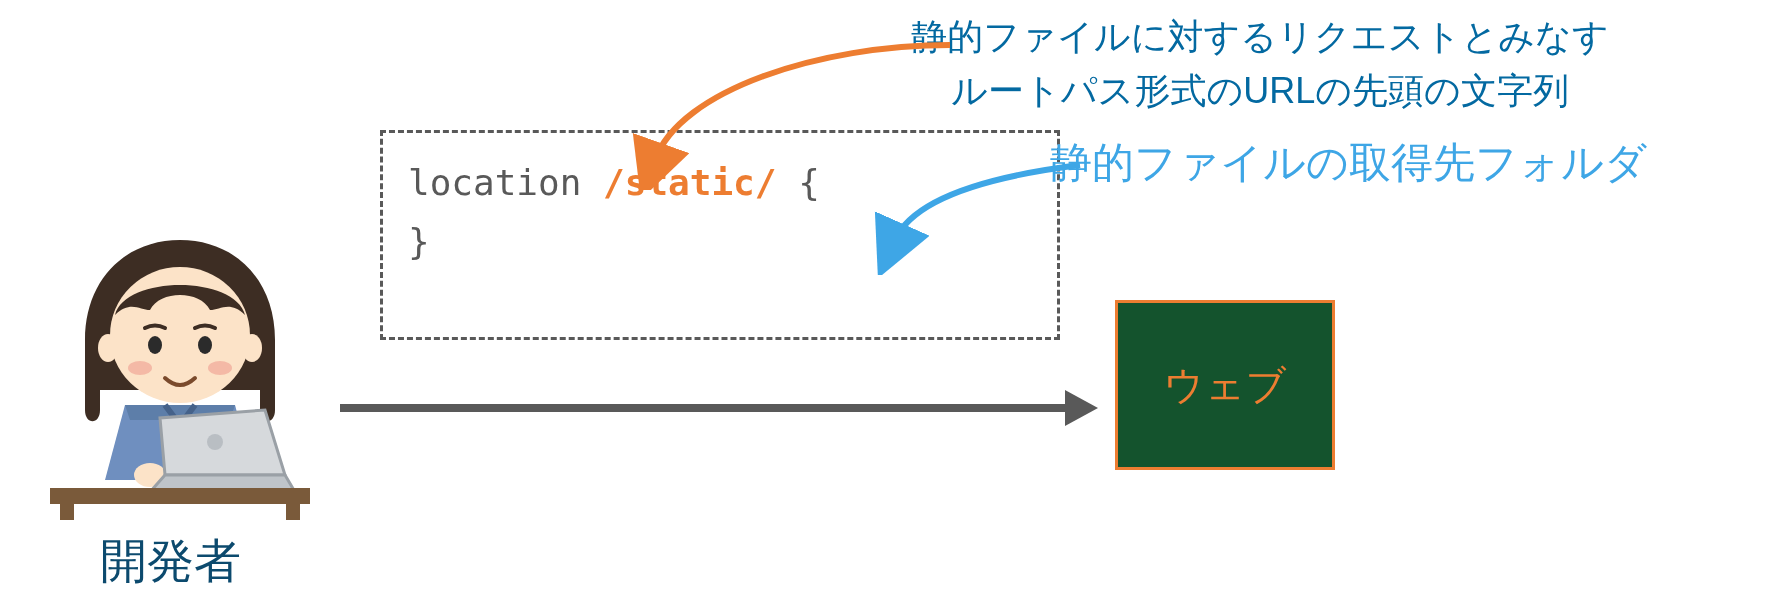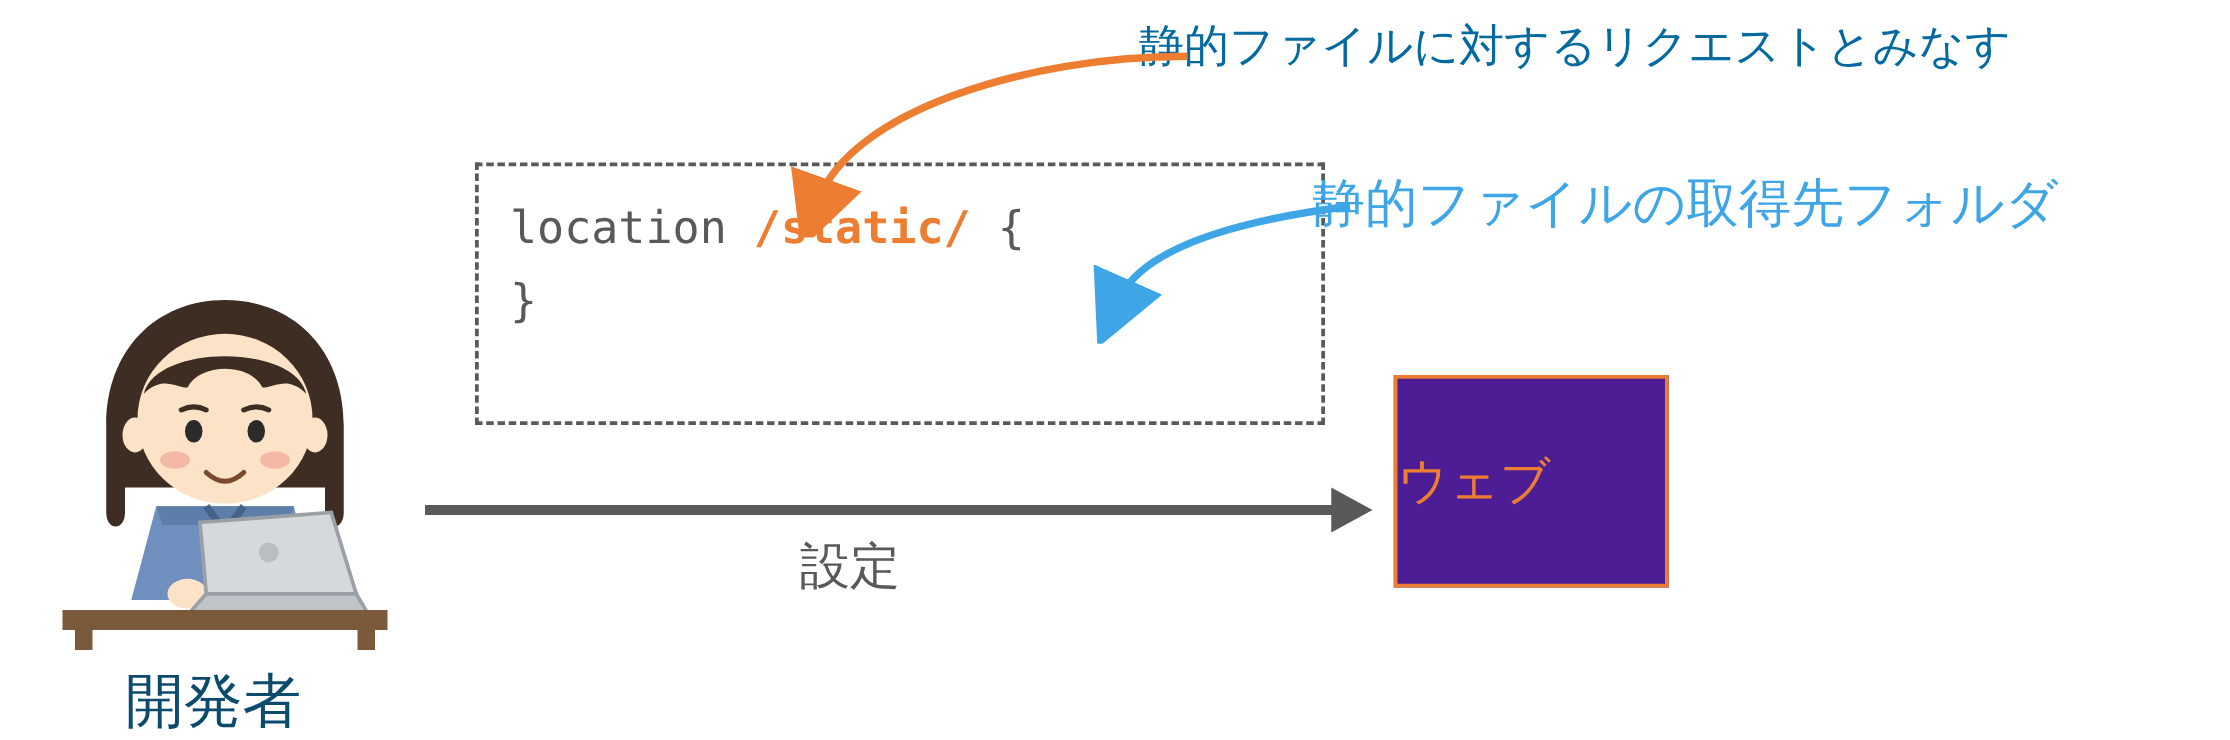--- a/index.html
+++ b/index.html
@@ -69,26 +69,27 @@
     color: #595959;
   }
 
   
   .server-box {
     position: absolute;
     left: 1115px;
     top: 300px;
     width: 220px;
     height: 170px;
-    background: #4c1d95;
+    background: #14532d;
     border: 3px solid #ED7D31;
     color: #ED7D31;
     font-size: 40px;
     display: flex;
     flex-direction: column;
+    align-items: center;
     justify-content: center;
     line-height: 1.35;
     box-sizing: border-box;
   }
 
   
   .annot-orange {
     position: absolute;
     left: 860px;
     top: 10px;
@@ -171,20 +172,21 @@
       <span> </span>
       <span>{</span>
     </div>
     <div>
       <span>}</span>
     </div>
   </div>
 
   <div class="annot-orange">
     <div>静的ファイルに対するリクエストとみなす</div>
+    <div>ルートパス形式のURLの先頭の文字列</div>
   </div>
   <svg class="curve-arrow" style="left:620px; top:30px;" width="400" height="160">
     <defs>
       <marker id="ah-orange" markerWidth="14" markerHeight="14" refX="3" refY="5" orient="auto">
         <path d="M0 0 L10 5 L0 10 Z" fill="#ED7D31"></path>
       </marker>
     </defs>
     <path d="M 330 15 C 200 15 60 60 35 130" stroke="#ED7D31" stroke-width="6" fill="none" marker-end="url(#ah-orange)"></path>
   </svg>
 
@@ -195,19 +197,18 @@
         <path d="M0 0 L10 5 L0 10 Z" fill="#3EA6E6"></path>
       </marker>
     </defs>
     <path d="M 210 10 C 130 20 45 40 25 85" stroke="#3EA6E6" stroke-width="6" fill="none" marker-end="url(#ah-blue)"></path>
   </svg>
 
   <svg class="flow-arrow" viewBox="0 0 760 60">
     <line x1="0" y1="30" x2="730" y2="30" stroke="#595959" stroke-width="8"></line>
     <path d="M 725 12 L 758 30 L 725 48 Z" fill="#595959"></path>
   </svg>
-  <div class="flow-label">設定</div>
 
   <div class="server-box">
     <div>ウェブ</div>
   </div>
 
 </div>
 
 </body></html>

